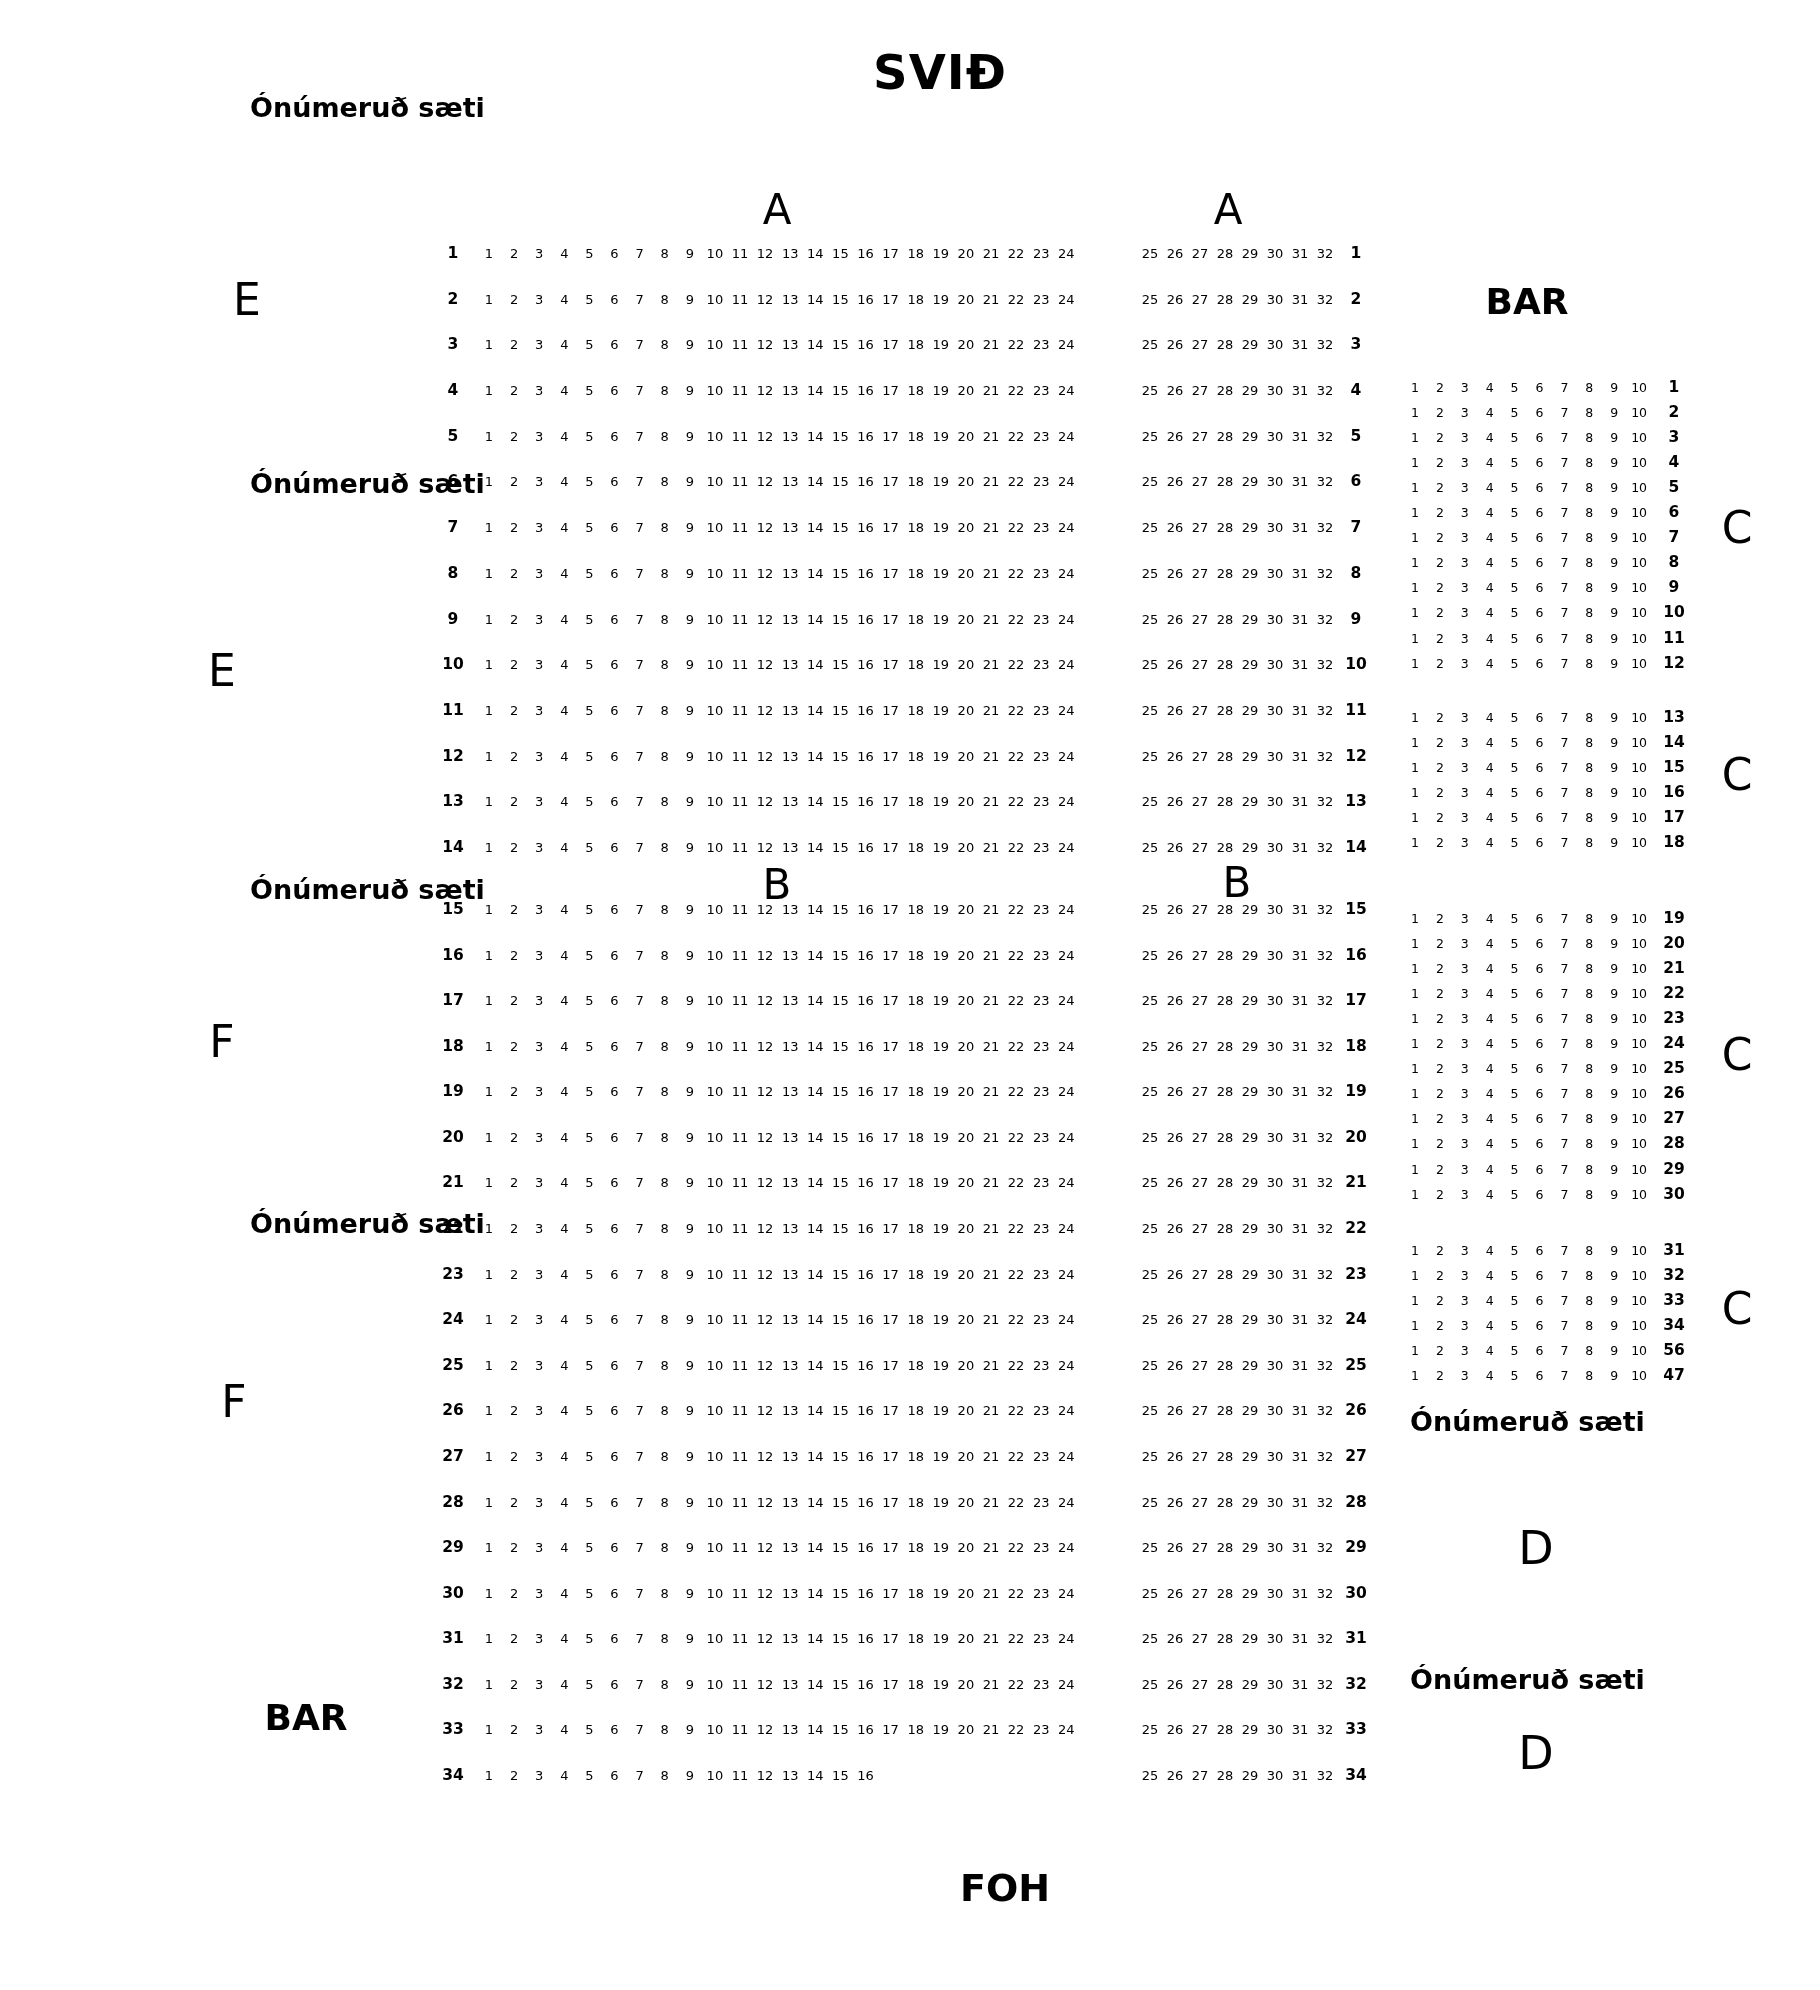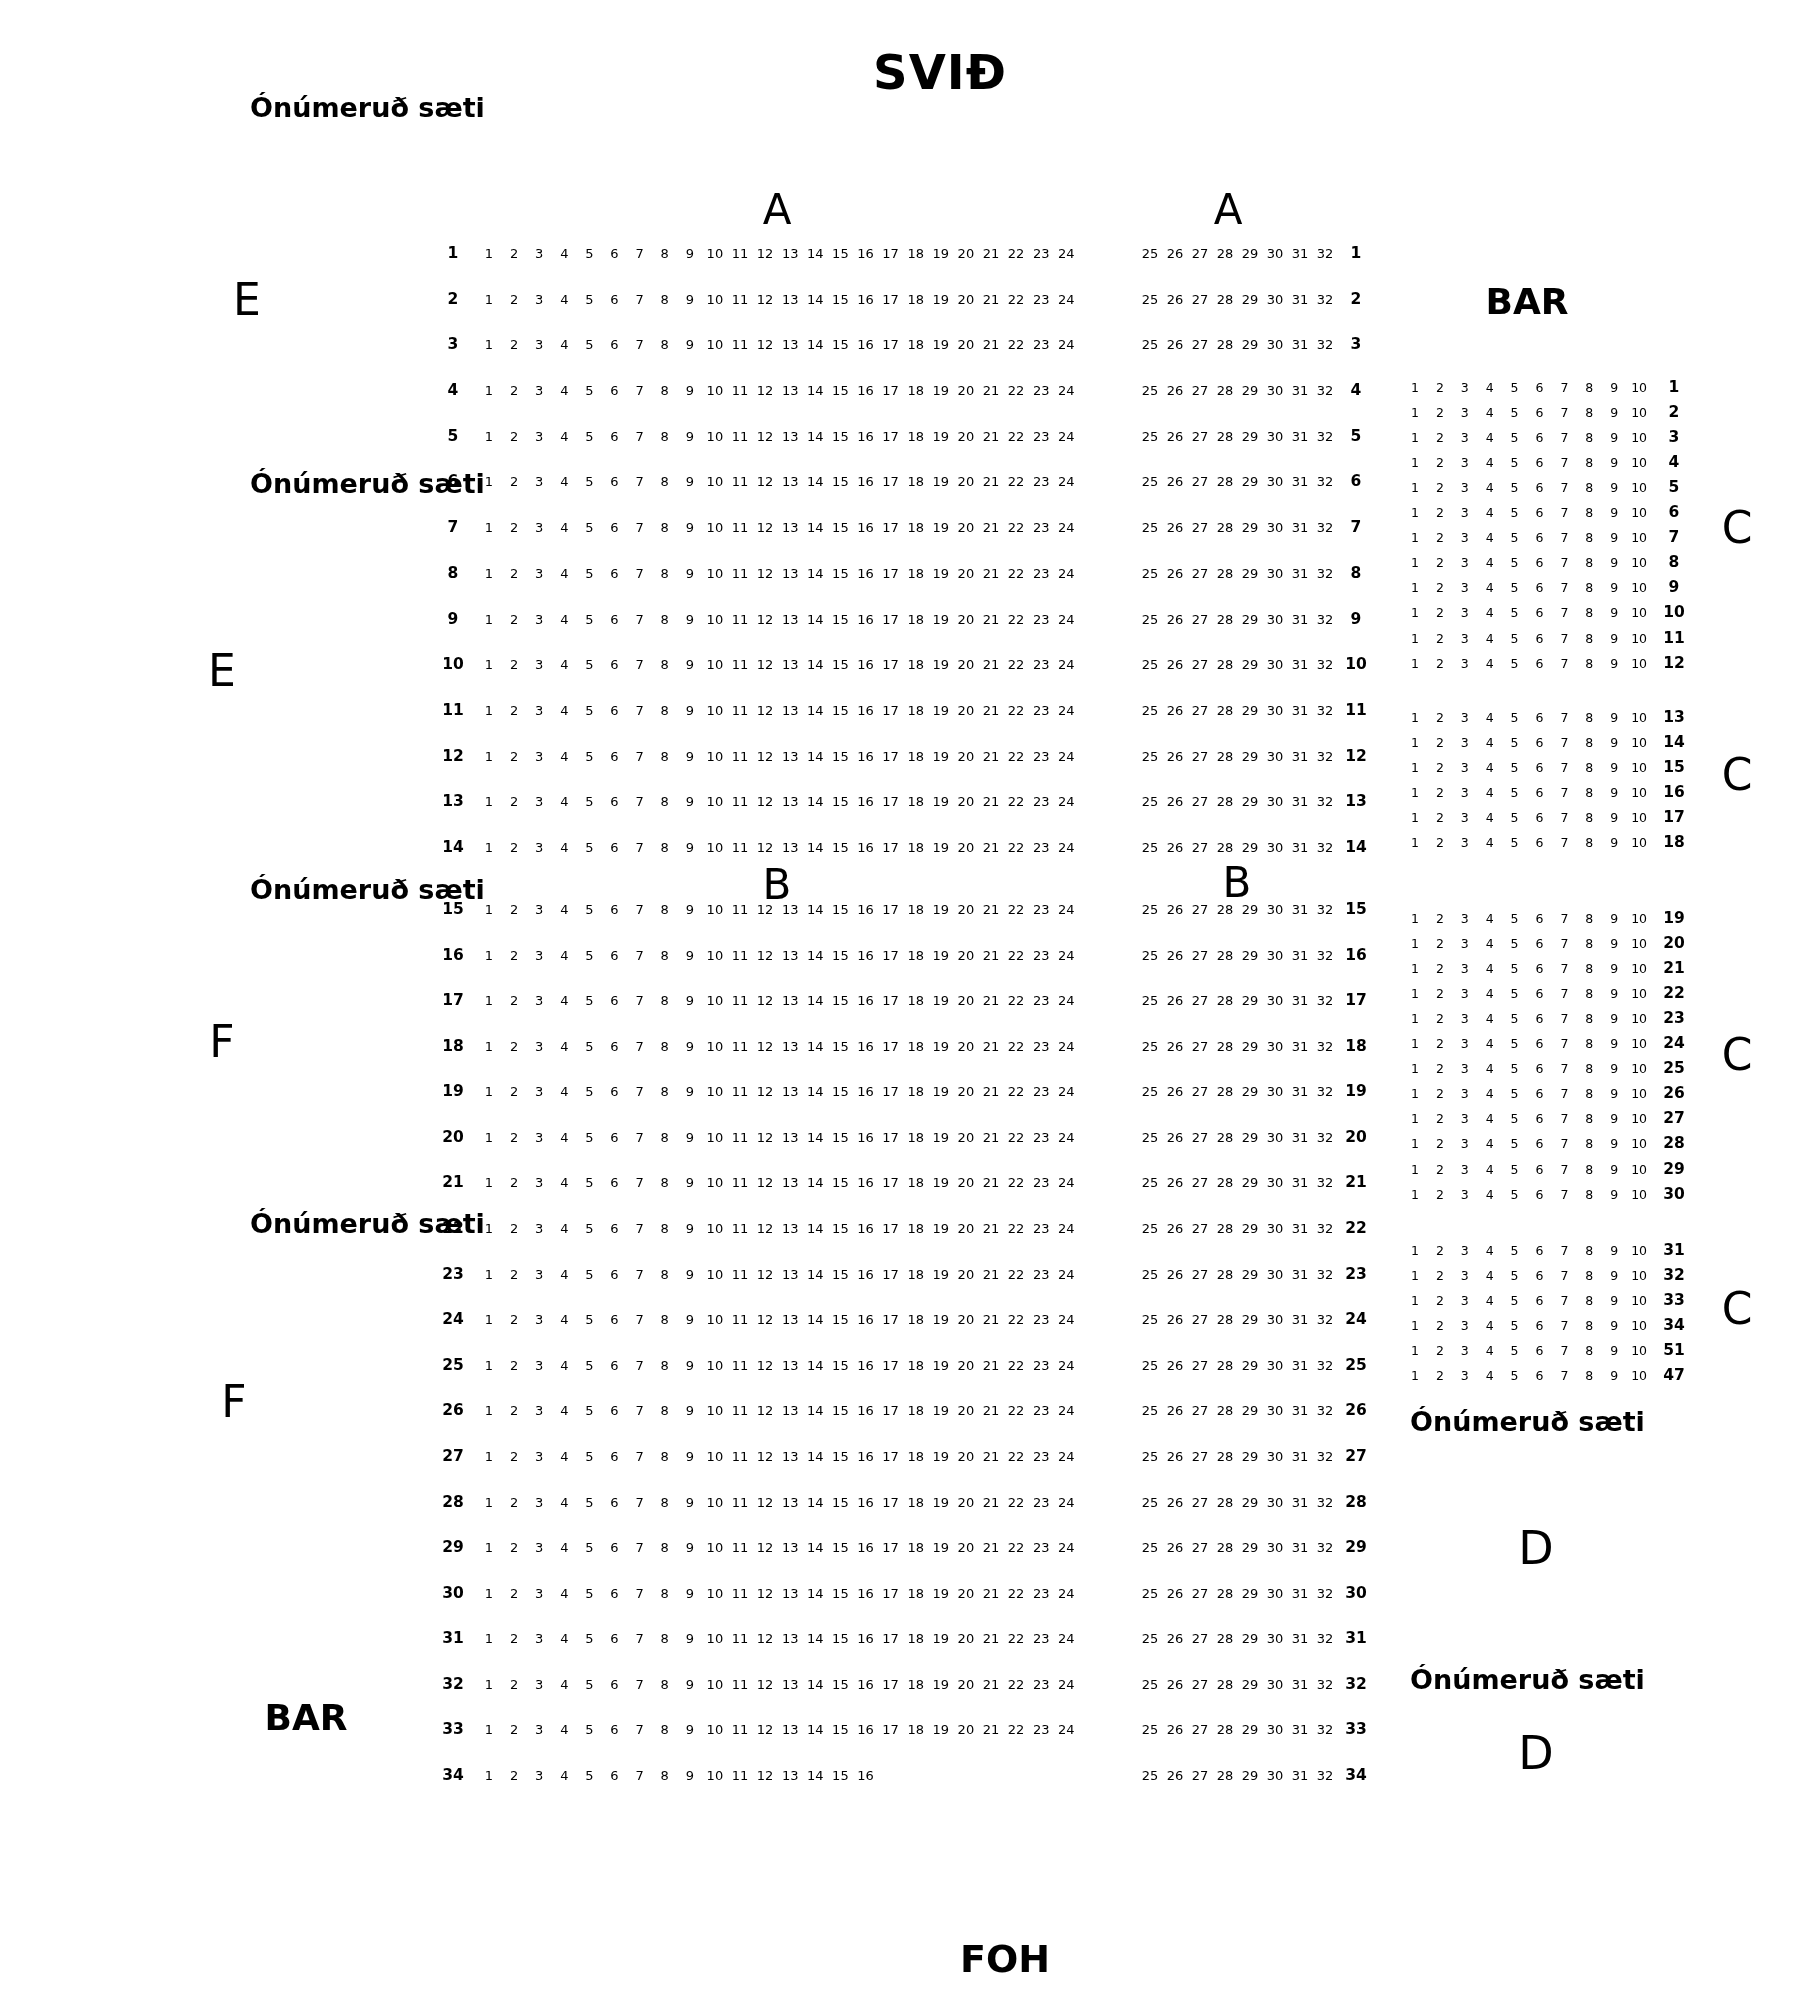--- a/index.html
+++ b/index.html
@@ -49,21 +49,21 @@
   <div class="lbl left-anchor unnum" style="left:250px;top:1223px;">Ónúmeruð sæti</div>
   <div class="lbl sect" style="left:1737px;top:1308px;">C</div>
 
   <div class="lbl left-anchor unnum" style="left:1410px;top:1421px;">Ónúmeruð sæti</div>
   <div class="lbl sect-d" style="left:1536px;top:1548px;">D</div>
   <div class="lbl sect" style="left:234px;top:1401px;">F</div>
   <div class="lbl left-anchor unnum" style="left:1410px;top:1679px;">Ónúmeruð sæti</div>
   <div class="lbl sect-d" style="left:1536px;top:1753px;">D</div>
 
   <div class="lbl barlbl" style="left:306px;top:1717px;">BAR</div>
-  <div class="lbl fohlbl" style="left:1005px;top:1959px;">FOH</div>
+  <div class="lbl fohlbl" style="left:1005px;top:1888px;">FOH</div>
 
   <div id="seats-layer">
       <span class="rowlbl" style="left: 453px; top: 253px;">1</span>
       <span class="seat" style="left: 489px; top: 253px;">1</span>
       <span class="seat" style="left: 514.1px; top: 253px;">2</span>
       <span class="seat" style="left: 539.2px; top: 253px;">3</span>
       <span class="seat" style="left: 564.3px; top: 253px;">4</span>
       <span class="seat" style="left: 589.4px; top: 253px;">5</span>
       <span class="seat" style="left: 614.5px; top: 253px;">6</span>
       <span class="seat" style="left: 639.6px; top: 253px;">7</span>
@@ -1584,21 +1584,21 @@
       <span class="seat cseat" style="left: 1415px; top: 1350.2px;">1</span>
       <span class="seat cseat" style="left: 1439.9px; top: 1350.2px;">2</span>
       <span class="seat cseat" style="left: 1464.8px; top: 1350.2px;">3</span>
       <span class="seat cseat" style="left: 1489.7px; top: 1350.2px;">4</span>
       <span class="seat cseat" style="left: 1514.6px; top: 1350.2px;">5</span>
       <span class="seat cseat" style="left: 1539.5px; top: 1350.2px;">6</span>
       <span class="seat cseat" style="left: 1564.4px; top: 1350.2px;">7</span>
       <span class="seat cseat" style="left: 1589.3px; top: 1350.2px;">8</span>
       <span class="seat cseat" style="left: 1614.2px; top: 1350.2px;">9</span>
       <span class="seat cseat" style="left: 1639.1px; top: 1350.2px;">10</span>
-      <span class="rowlbl" style="left: 1674px; top: 1350.2px;">51</span>
+      <span class="rowlbl" style="left: 1674px; top: 1350.2px;">56</span>
       <span class="seat cseat" style="left: 1415px; top: 1375.25px;">1</span>
       <span class="seat cseat" style="left: 1439.9px; top: 1375.25px;">2</span>
       <span class="seat cseat" style="left: 1464.8px; top: 1375.25px;">3</span>
       <span class="seat cseat" style="left: 1489.7px; top: 1375.25px;">4</span>
       <span class="seat cseat" style="left: 1514.6px; top: 1375.25px;">5</span>
       <span class="seat cseat" style="left: 1539.5px; top: 1375.25px;">6</span>
       <span class="seat cseat" style="left: 1564.4px; top: 1375.25px;">7</span>
       <span class="seat cseat" style="left: 1589.3px; top: 1375.25px;">8</span>
       <span class="seat cseat" style="left: 1614.2px; top: 1375.25px;">9</span>
       <span class="seat cseat" style="left: 1639.1px; top: 1375.25px;">10</span>

